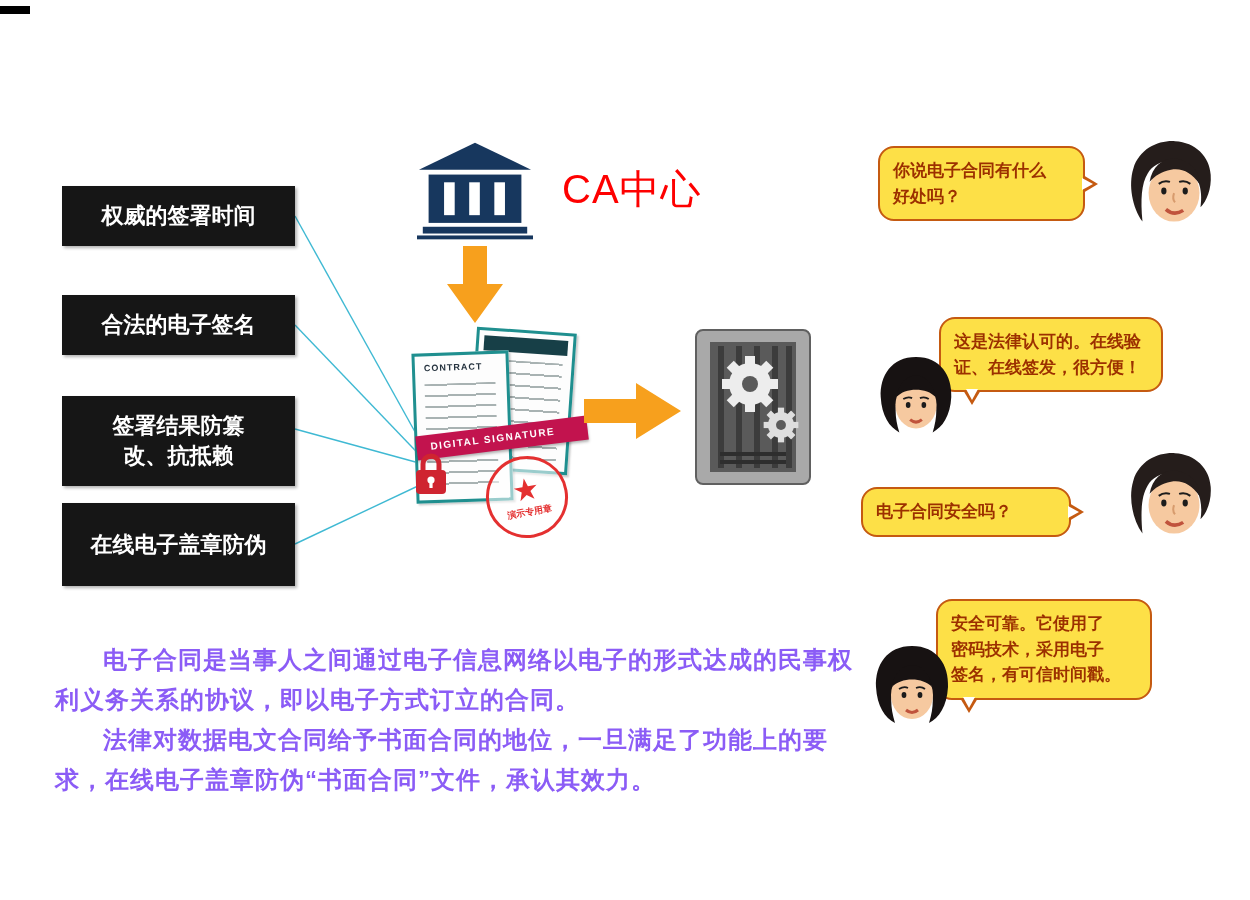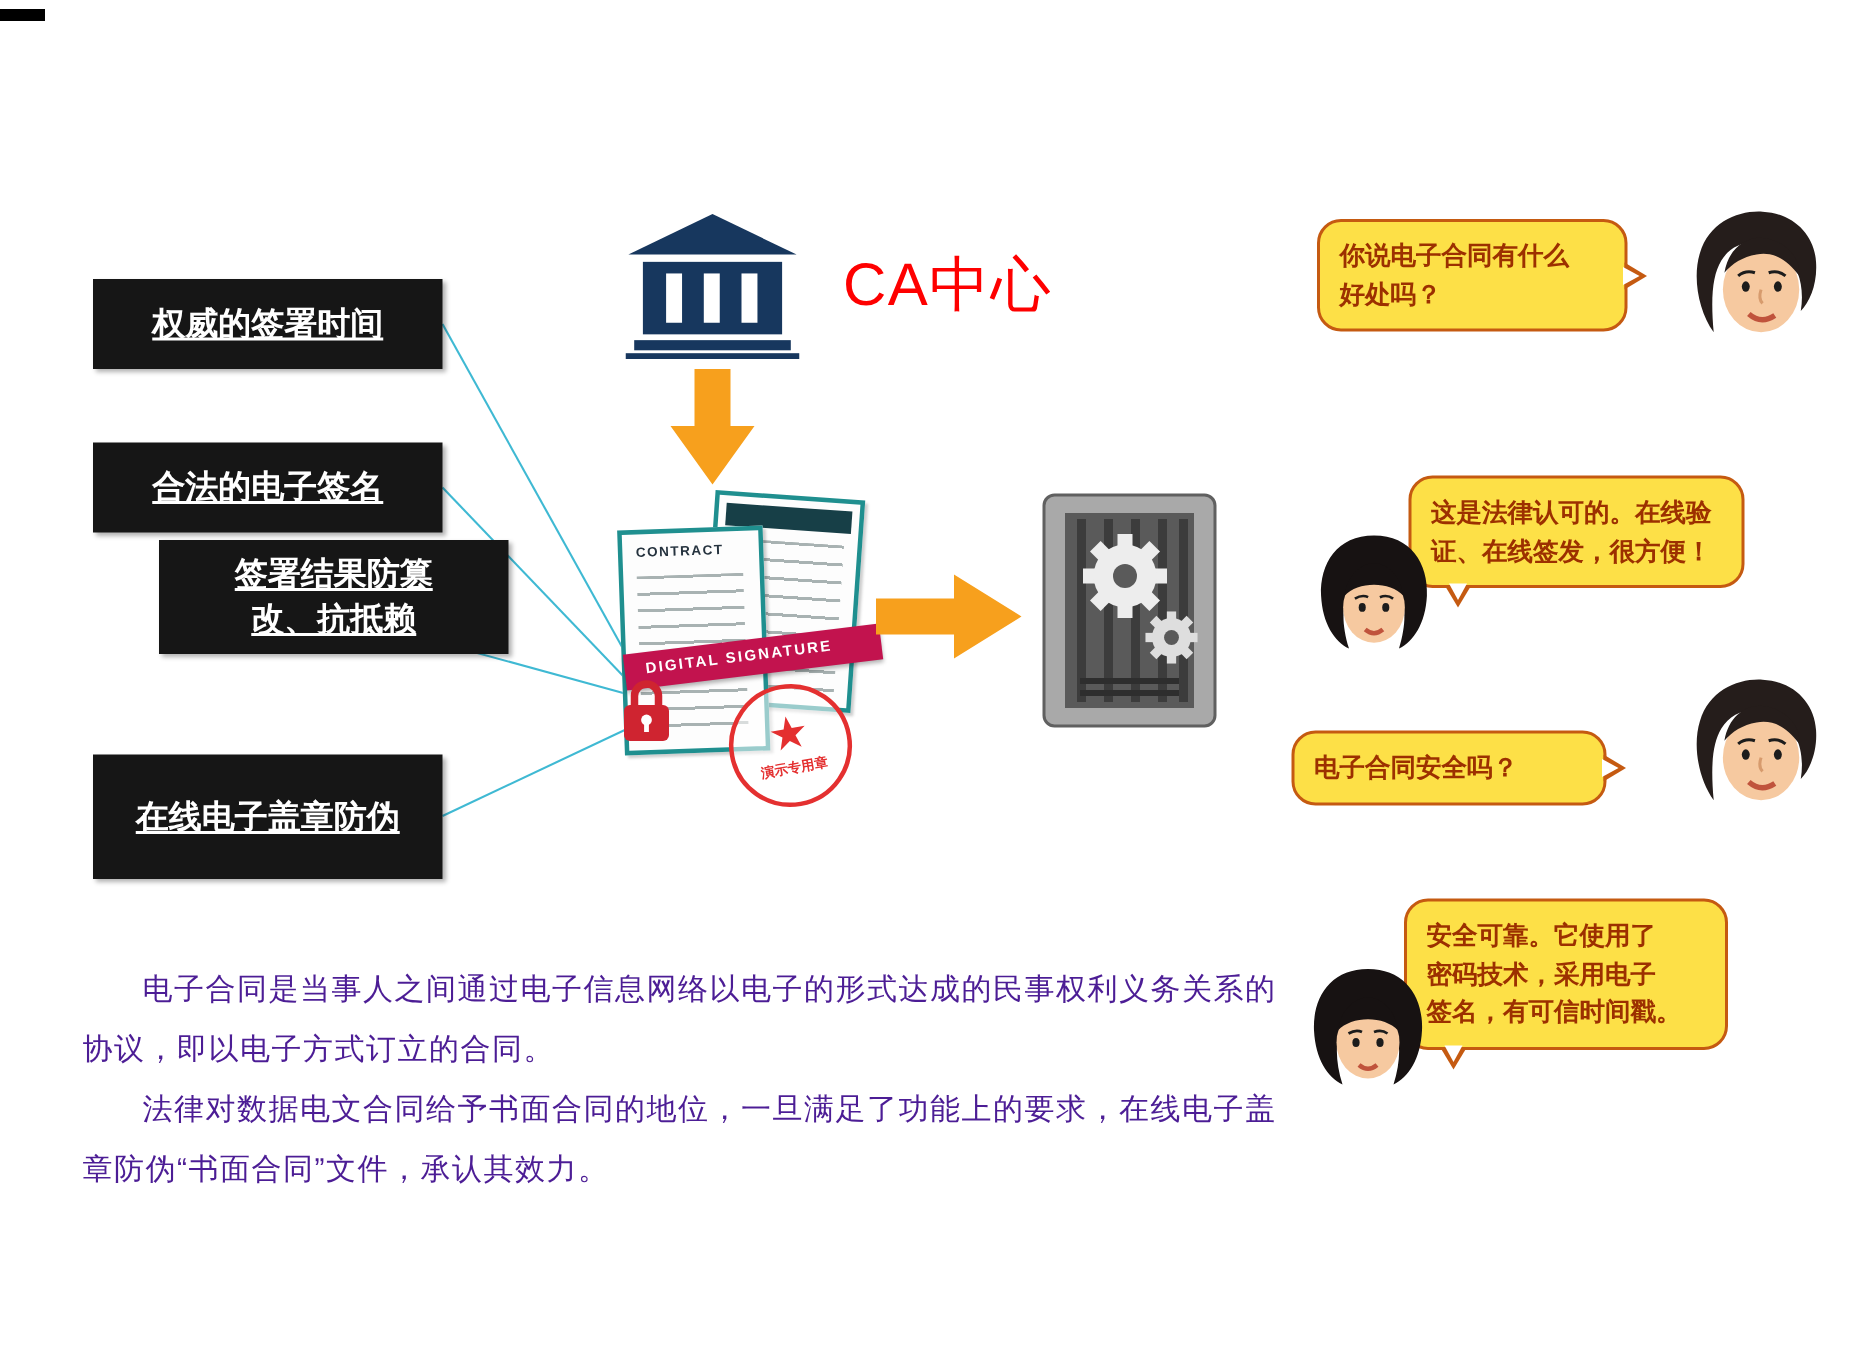--- a/index.html
+++ b/index.html
@@ -8,24 +8,24 @@
   .slide { position:relative; width:1250px; height:900px; background:#fff; overflow:hidden; }
 
   .corner-mark { position:absolute; left:0; top:6px; width:30px; height:8px; background:#000; }
 
   .title { position:absolute; left:55px; top:58px; font-size:36px; font-weight:800; color:#000; letter-spacing:2px; }
 
   .connectors { position:absolute; left:0; top:0; width:1250px; height:900px; pointer-events:none; }
 
   .feature-box { position:absolute; left:62px; width:233px; background:#161616; color:#fff;
     display:flex; align-items:center; justify-content:center; text-align:center; box-shadow:2px 2px 3px rgba(0,0,0,.3); }
-  .fb-text { white-space:pre-line; font-size:22px; font-weight:700; line-height:1.35;text-decoration:underline; }
+  .fb-text { white-space:pre-line; font-size:22px; font-weight:700; line-height:1.35; }
   .fb1 { top:186px; height:60px; }
   .fb2 { top:295px; height:60px; }
-  .fb3 { top:360px; height:76px;margin-left:44px; }
+  .fb3 { top:396px; height:90px; }
   .fb4 { top:503px; height:83px; }
 
   .ca-building { position:absolute; left:417px; top:142px; width:116px; height:98px; }
   .ca-label { position:absolute; left:562px; top:162px; font-size:40px; font-weight:400; color:#fe0000; letter-spacing:1px; }
 
   .arrow-down  { position:absolute; left:446px; top:246px; width:58px; height:78px; }
   .arrow-right { position:absolute; left:584px; top:382px; width:98px; height:58px; }
 
   .docs { position:absolute; left:408px; top:330px; width:195px; height:215px; }
   .paper { position:absolute; background:#fdfdfd; border:3px solid #1f8f8f; }
@@ -64,21 +64,21 @@
   .tail-bl::after  { content:""; position:absolute; left:25px; bottom:-10px;
     border:6px solid transparent; border-bottom:0; border-top:11px solid #fff; }
 
   .avatar { position:absolute; }
   .a1 { left:1116px; top:136px; width:112px; height:106px; }
   .a2 { left:866px;  top:354px; width:100px; height:98px; }
   .a3 { left:1116px; top:448px; width:112px; height:106px; }
   .a4 { left:860px;  top:643px; width:104px; height:100px; }
 
   .body-text { position:absolute; left:55px; top:640px; width:800px; }
-  .body-text p { font-size:20px; font-weight:400; color:#4c1d95; line-height:40px; text-indent:2em; letter-spacing:1px; }
+  .body-text p { font-size:24px; font-weight:700; color:#8b5cf6; line-height:40px; text-indent:2em; letter-spacing:1px; }
 </style>
 </head>
 <body>
 
 <div class="slide">
 
   <div class="corner-mark"></div>
 
 
   <svg class="connectors" viewBox="0 0 1250 900" width="1250" height="900">

